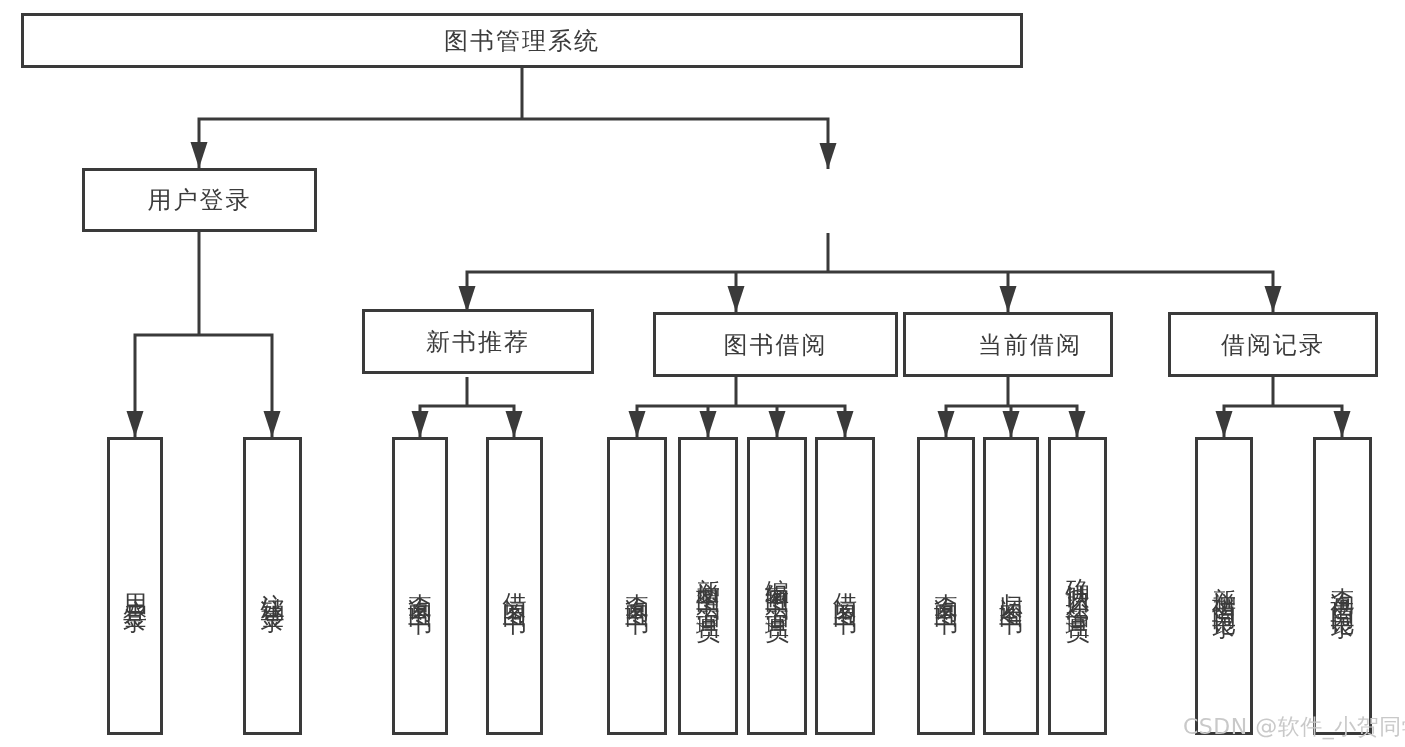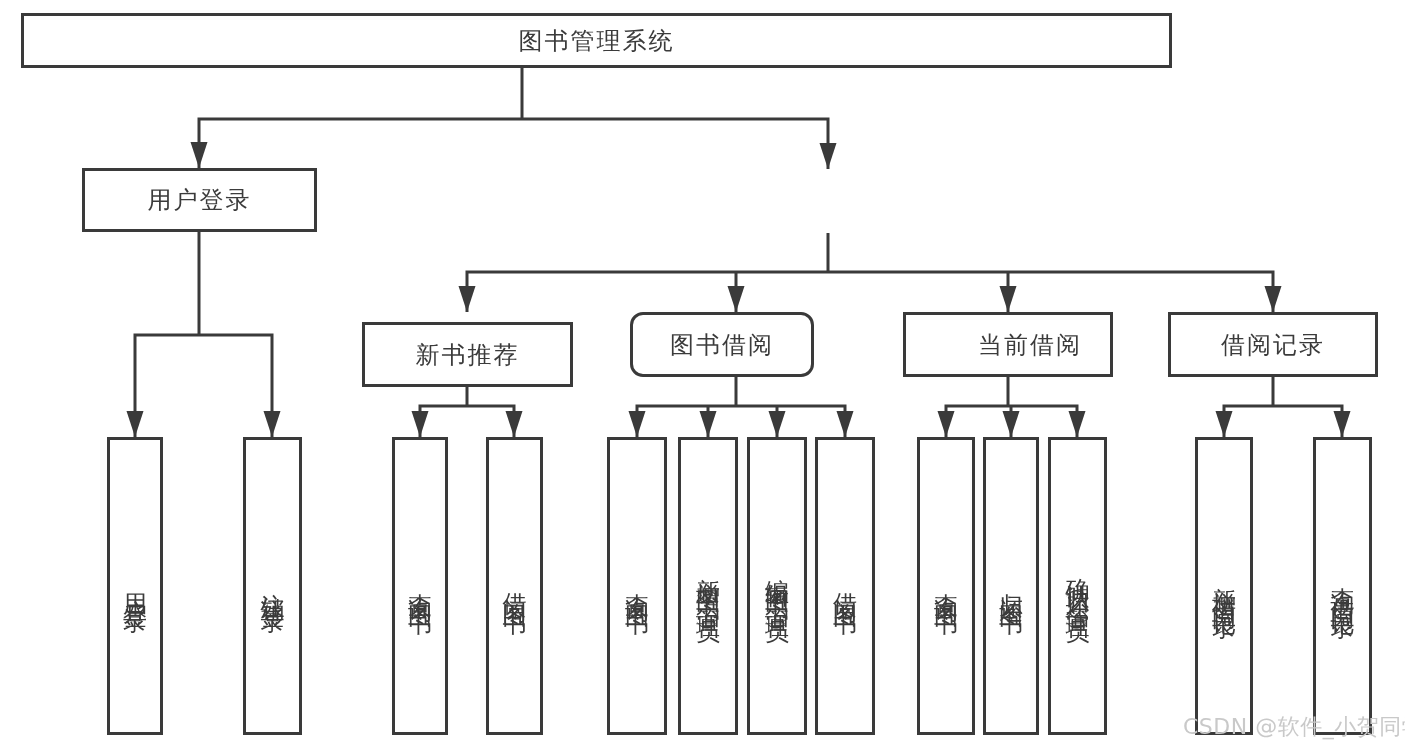--- a/index.html
+++ b/index.html
@@ -78,32 +78,32 @@
       <polygon points="768.5,411 785.5,411 777,437"></polygon>
       <polygon points="836.5,411 853.5,411 845,437"></polygon>
       <polygon points="937.5,411 954.5,411 946,437"></polygon>
       <polygon points="1002.5,411 1019.5,411 1011,437"></polygon>
       <polygon points="1068.5,411 1085.5,411 1077,437"></polygon>
       <polygon points="1215.5,411 1232.5,411 1224,437"></polygon>
       <polygon points="1333.5,411 1350.5,411 1342,437"></polygon>
     </g>
   </svg>
 
-  <div class="node h-node" style="left:21px;top:13px;width:1151px;height:55px;">
+  <div class="node h-node" style="left:21px;top:13px;width:1002px;height:55px;">
     <span>图书管理系统</span>
   </div>
 
   <div class="node h-node" style="left:82px;top:168px;width:235px;height:64px;">
     <span>用户登录</span>
   </div>
 
-  <div class="node h-node" style="left:362px;top:322px;width:211px;height:65px;">
+  <div class="node h-node" style="left:362px;top:309px;width:232px;height:65px;">
     <span>新书推荐</span>
   </div>
-  <div class="node h-node" style="left:630px;top:312px;width:184px;height:65px;border-radius:13px;">
+  <div class="node h-node" style="left:653px;top:312px;width:245px;height:65px;">
     <span>图书借阅</span>
   </div>
   <div class="node h-node" style="left:903px;top:312px;width:210px;height:65px;padding-left:44px;">
     <span>当前借阅</span>
   </div>
   <div class="node h-node" style="left:1168px;top:312px;width:210px;height:65px;">
     <span>借阅记录</span>
   </div>
 
   <div class="node v-node" style="left:107px;top:437px;width:56px;height:298px;">

